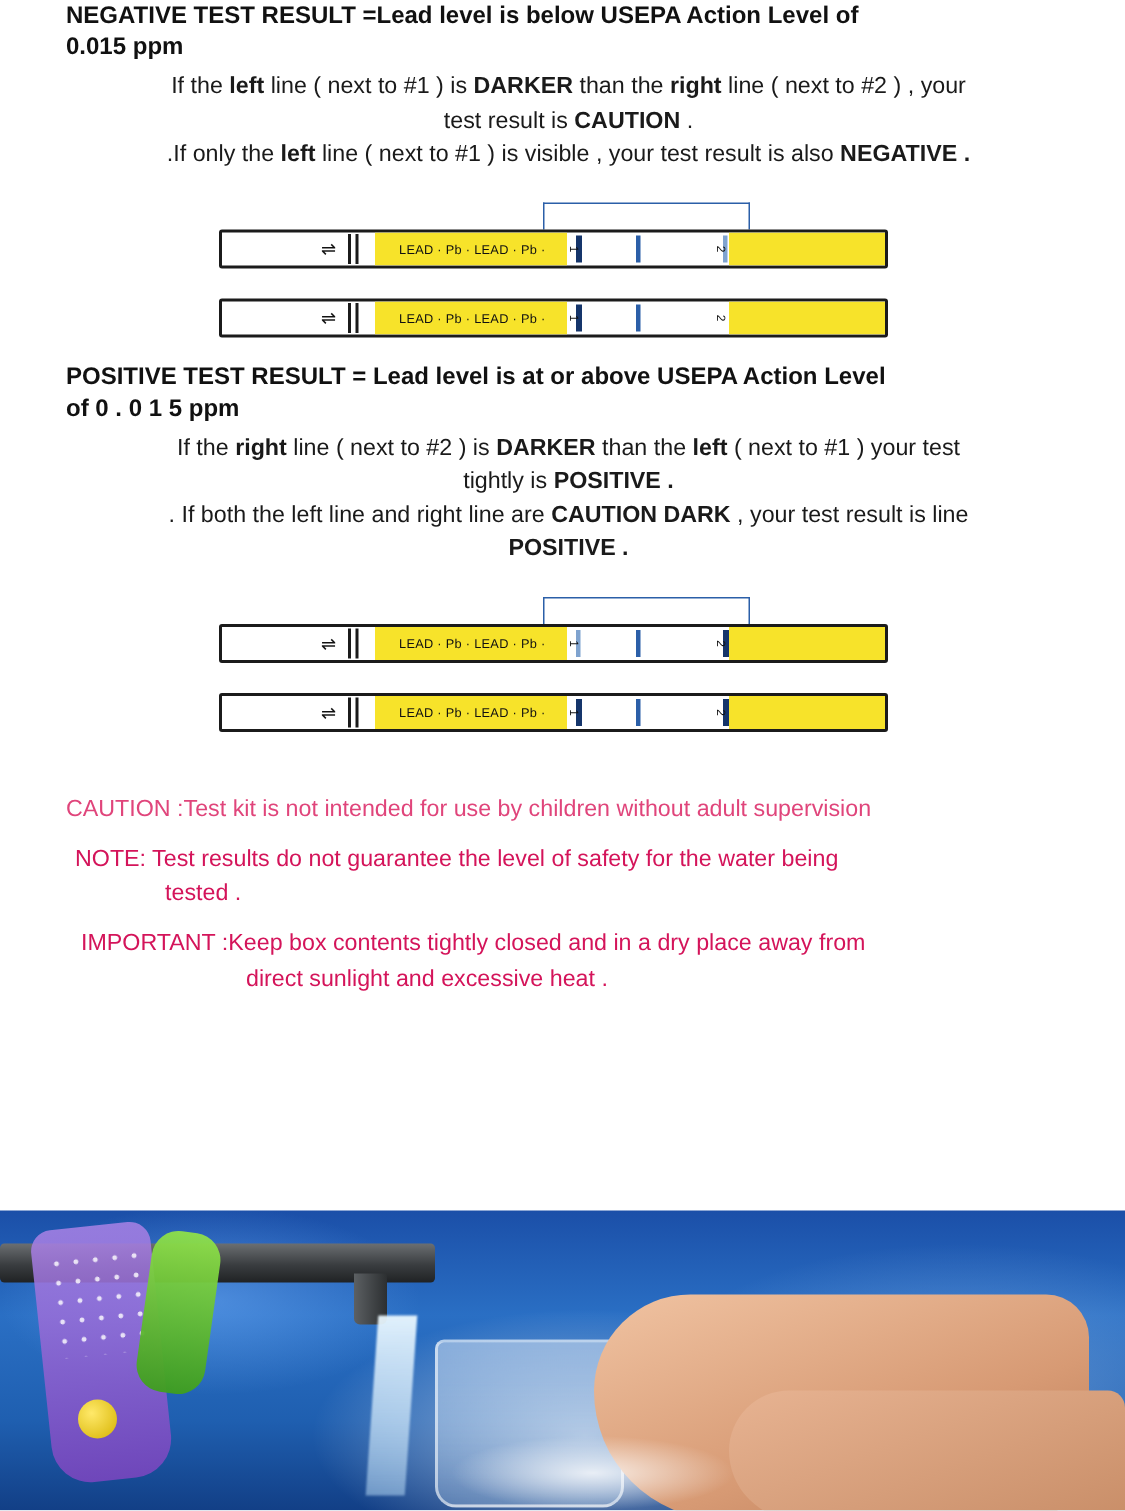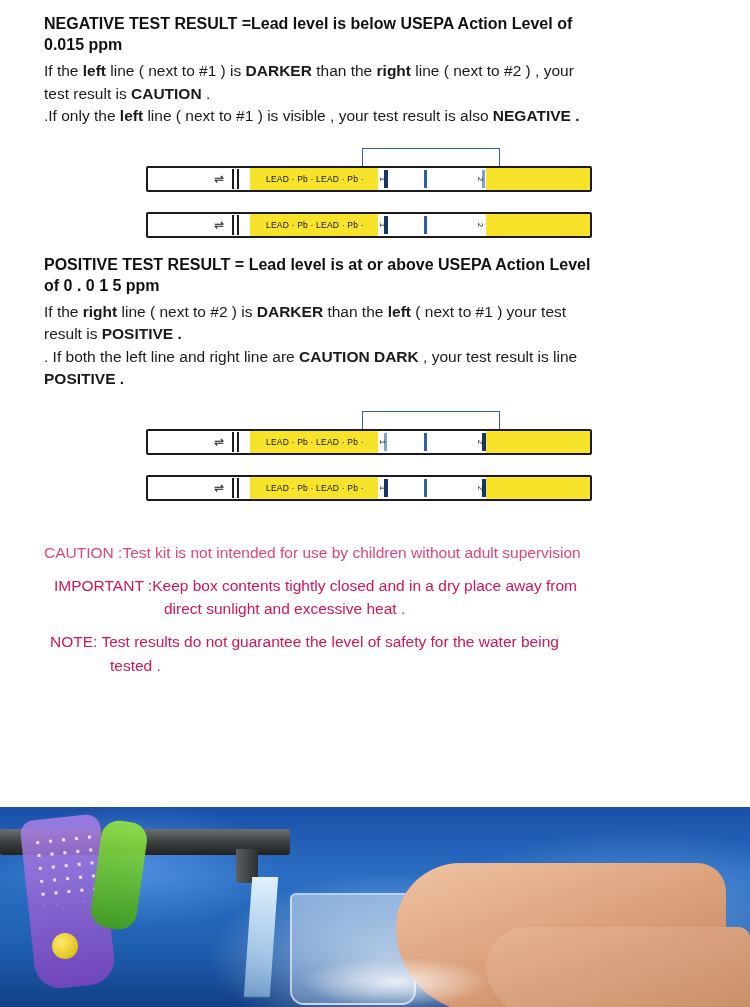--- a/index.html
+++ b/index.html
@@ -50,27 +50,27 @@
     font-weight: bold;
     letter-spacing: -0.5px;
     color: #111;
     font-family: "Liberation Sans", sans-serif;
     white-space: nowrap;
   }
 
   
   .content {
     padding: 0 36px 0 44px;
-    margin-top: 13px;
   }
   .para {
     color: #1a1a1a;
     font-size: 15.5px;
     line-height: 1.45;
     margin: 0;
+    text-align: center;
   }
   .sec-head {
     font-size: 16px;
     font-weight: bold;
     line-height: 1.32;
     margin: 0;
     color: #111;
   }
   .b { font-weight: bold; }
   .sp-top-6 { margin-top: 5px; }
@@ -315,21 +315,21 @@
       </div>
     </div>
 
     <p class="sec-head">
       <span>POSITIVE TEST RESULT = Lead level is at or above USEPA Action Level</span><br>
       <span>of 0 . 0 1 5 ppm</span>
     </p>
 
     <p class="para sp-top-6">
       <span>If the </span><span class="b">right</span><span> line ( next to  #2 ) is </span><span class="b">DARKER</span><span> than the </span><span class="b">left</span><span>  ( next to #1 ) your test</span><br>
-      <span>result is </span><span class="b">POSITIVE .</span><br>
+      <span>tightly is </span><span class="b">POSITIVE .</span><br>
       <span>. If both the left line and right line are </span><span class="b">CAUTION DARK</span><span> , your test result is line</span><br>
       <span class="b">POSITIVE .</span>
     </p>
 
     <div class="strips">
       <div class="bracket" style="left:318px; top:2px; width:138px;"></div>
 
       <div class="strip" style="left:102px; top:20px; width:446px;">
         <div class="strip-inner">
           <div class="yellow-left" style="left:102px; width:128px;"></div>
@@ -361,27 +361,27 @@
           <div class="tick-num" style="left:330px;">2</div>
         </div>
       </div>
     </div>
   </div>
 
   <div class="notes">
     <p class="note-line caution">
       <span class="note-key">CAUTION :</span><span>Test kit is not intended for use by children  without adult supervision</span>
     </p>
+    <p class="note-line indent-1">
+      <span class="note-key">NOTE:</span><span> Test results do not  guarantee the level of safety for the water being</span><br>
+      <span class="sub-indent">tested .</span>
+    </p>
     <p class="note-line indent-2">
       <span class="note-key">IMPORTANT :</span><span>Keep box contents tightly closed and in a  dry place away from</span><br>
       <span class="sub-indent2">direct sunlight and excessive heat .</span>
-    </p>
-    <p class="note-line indent-1">
-      <span class="note-key">NOTE:</span><span> Test results do not  guarantee the level of safety for the water being</span><br>
-      <span class="sub-indent">tested .</span>
     </p>
   </div>
 
   <div class="photo">
     <div class="water-sheen"></div>
     <div class="pipe"></div>
     <div class="faucet"></div>
     <div class="bottle"></div>
     <div class="bottle-dots"></div>
     <div class="bottle-cap"></div>

